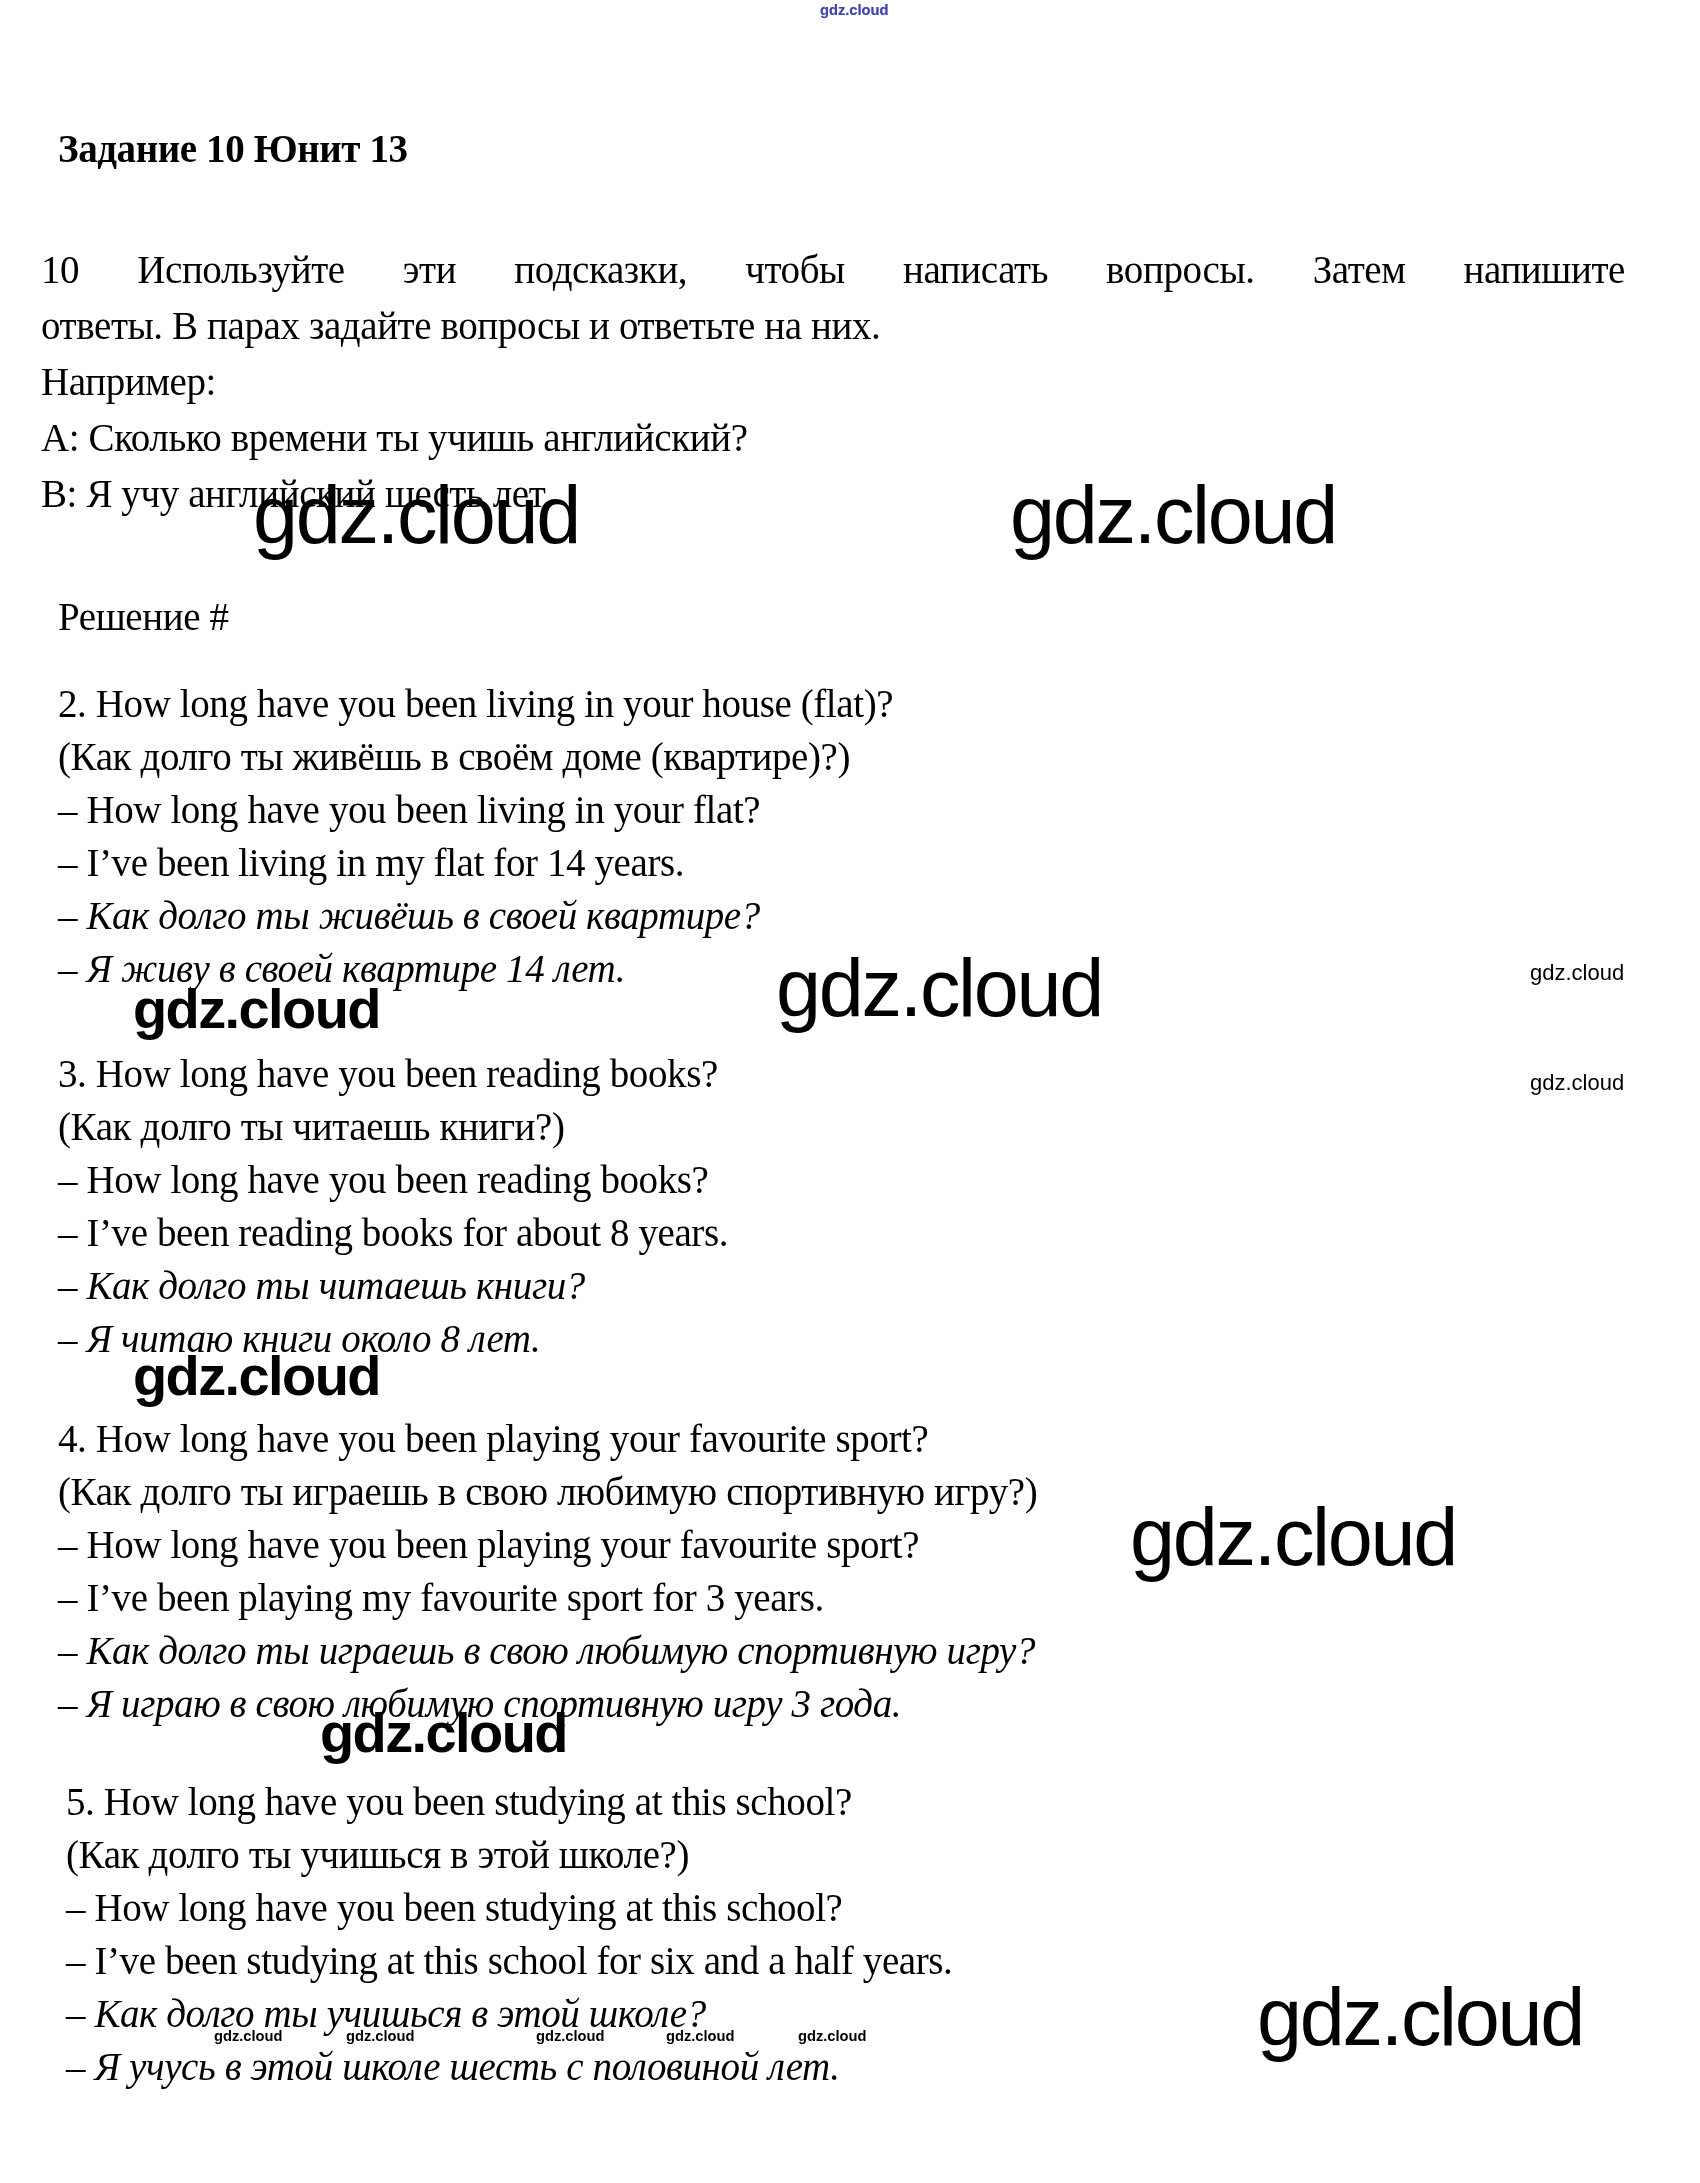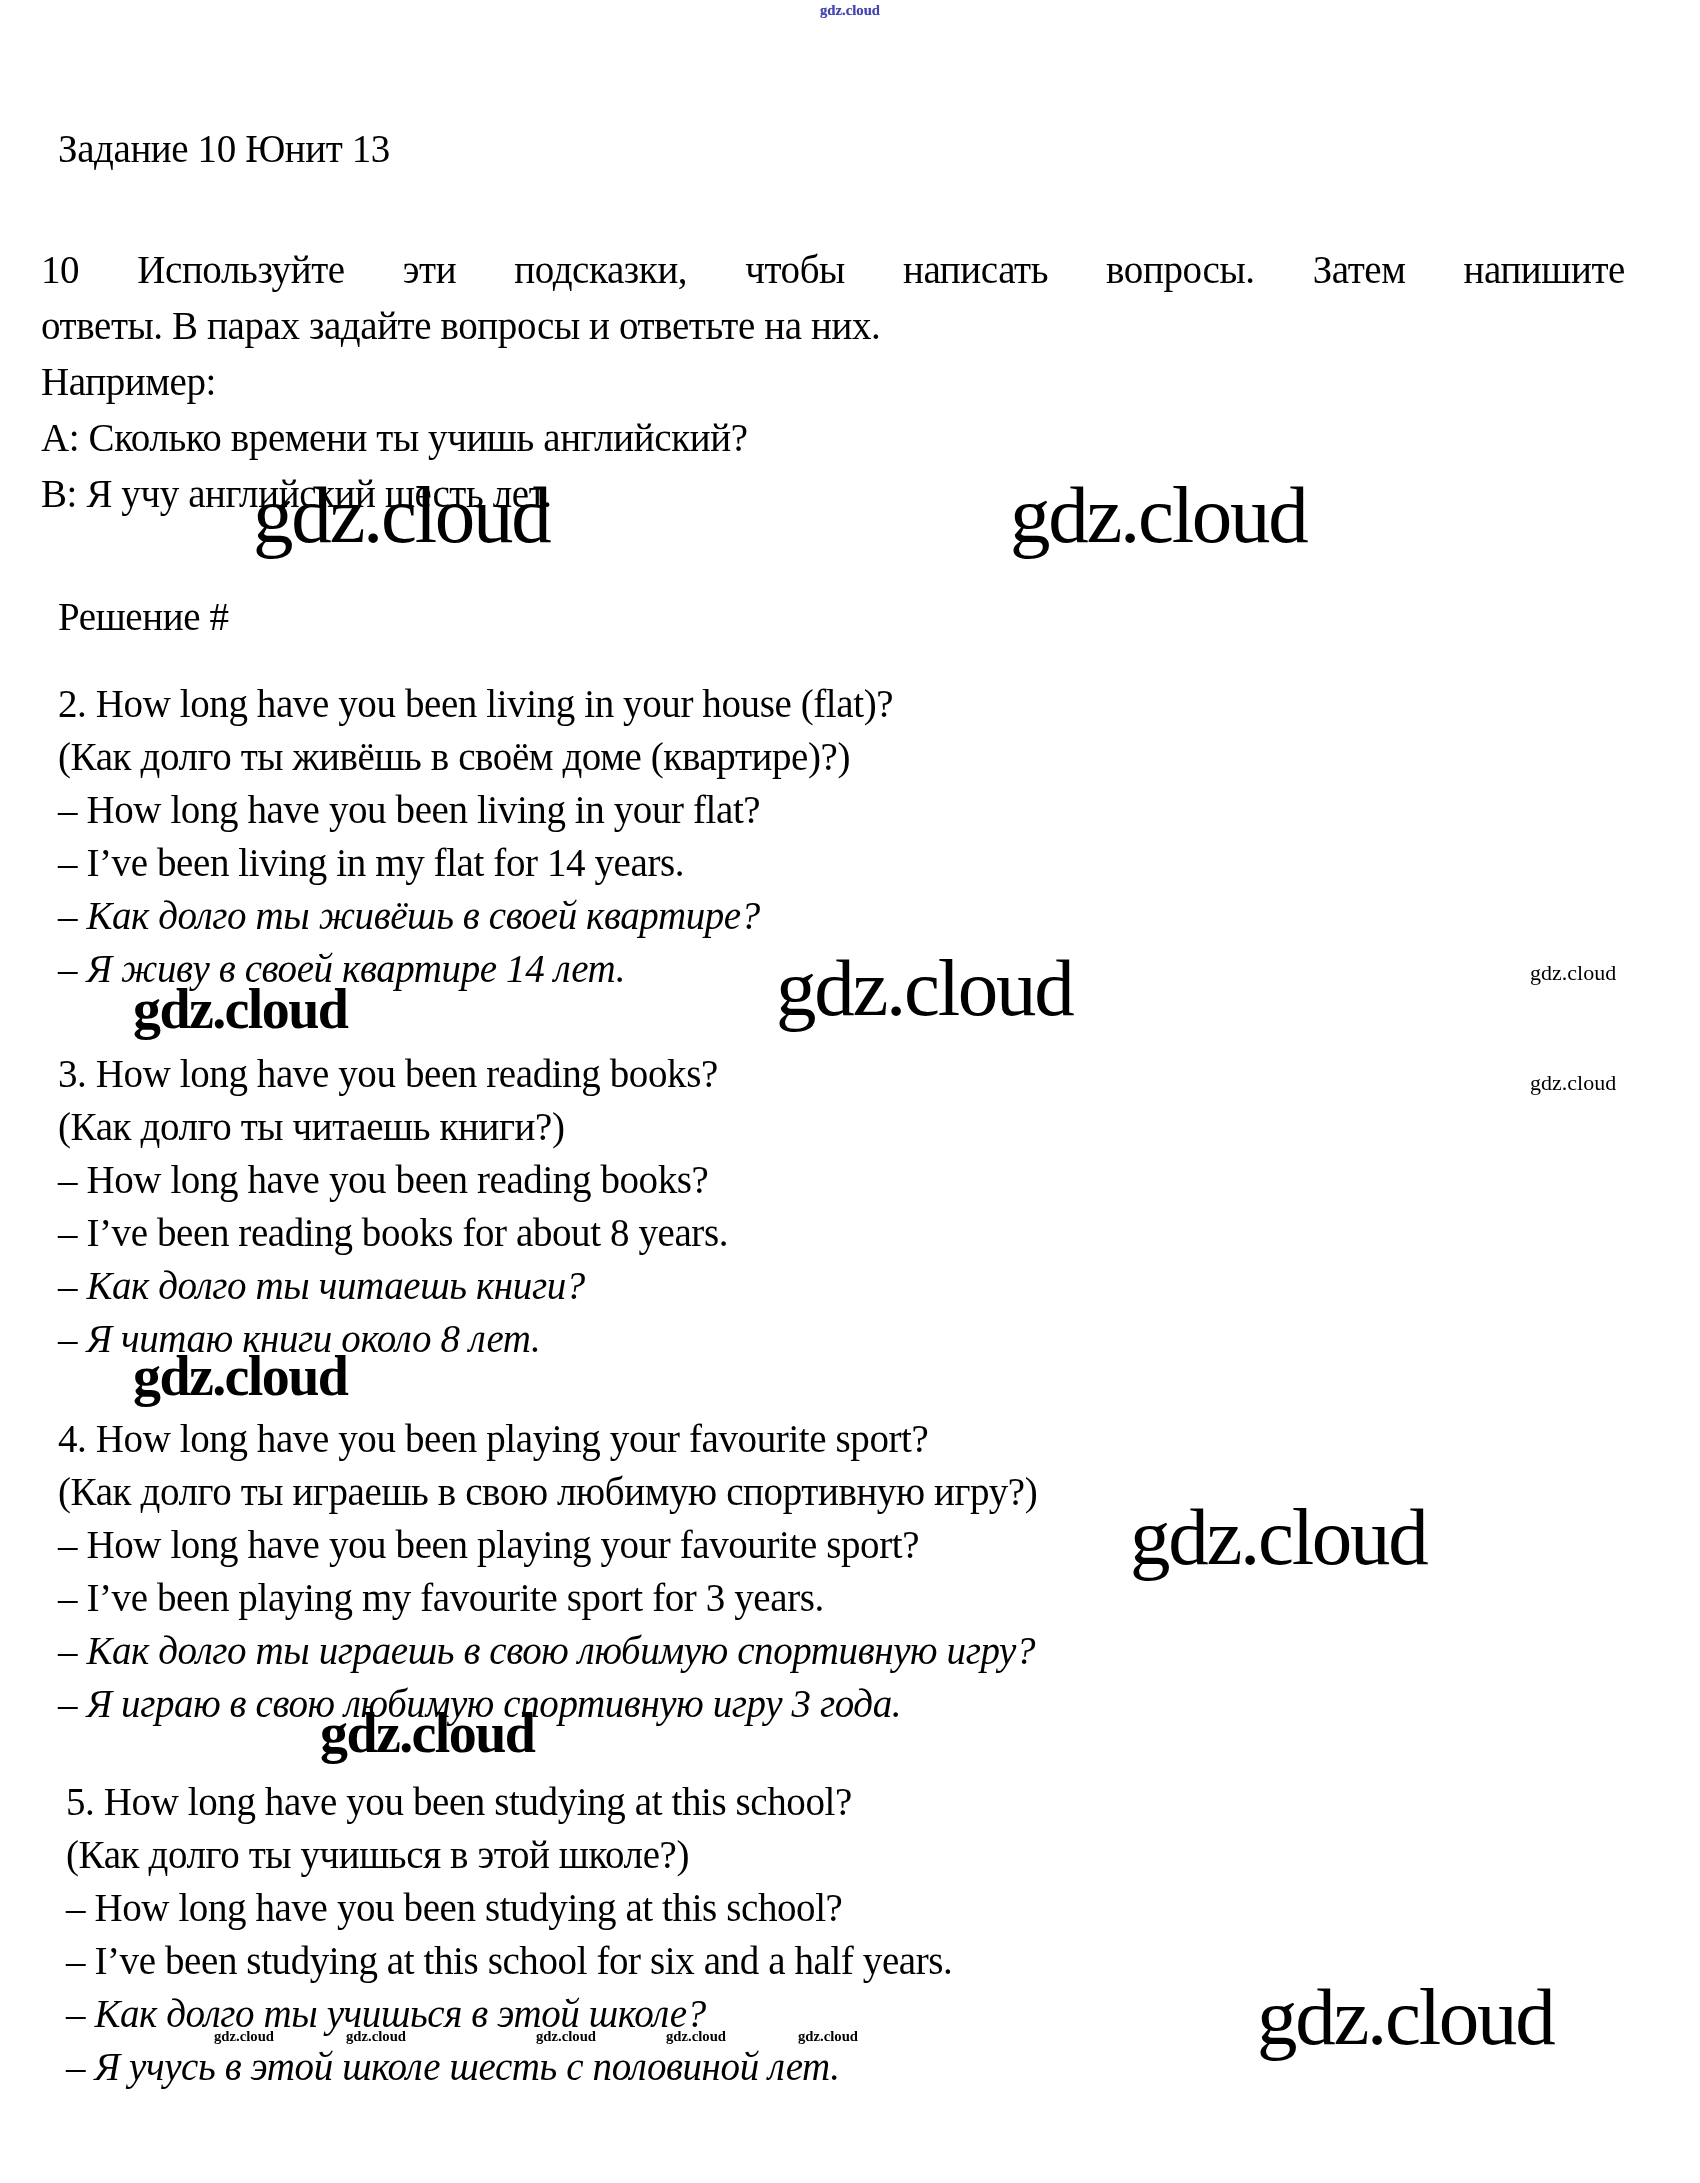--- a/index.html
+++ b/index.html
@@ -14,21 +14,21 @@
     background: #ffffff;
     color: #000000;
     font-family: "Liberation Serif", serif;
     overflow: hidden;
   }
   .doc-title {
     position: absolute;
     left: 58px;
     top: 126px;
     font-size: 39px;
-    font-weight: normal;
+    font-weight: bold;
     letter-spacing: -0.4px;
     white-space: nowrap;
   }
   .intro {
     position: absolute;
     left: 41px;
     top: 242px;
     width: 1584px;
     font-size: 39px;
     letter-spacing: -0.4px;
@@ -66,21 +66,21 @@
   .item-line.ru-italic {
     font-style: italic;
   }
   .item-2 { top: 677px; }
   .item-3 { top: 1047px; }
   .item-4 { top: 1412px; }
   .item-5 { top: 1775px; margin-left: 8px; }
 
   .wm {
     position: absolute;
-    font-family: Liberation Serif, serif;
+    font-family: Liberation Sans, sans-serif;
     color: #000000;
     line-height: 1;
     white-space: nowrap;
     text-align: right;
   }
   .wm-big {
     font-size: 81px;
     font-weight: 400;
     letter-spacing: -2.3px;
   }

